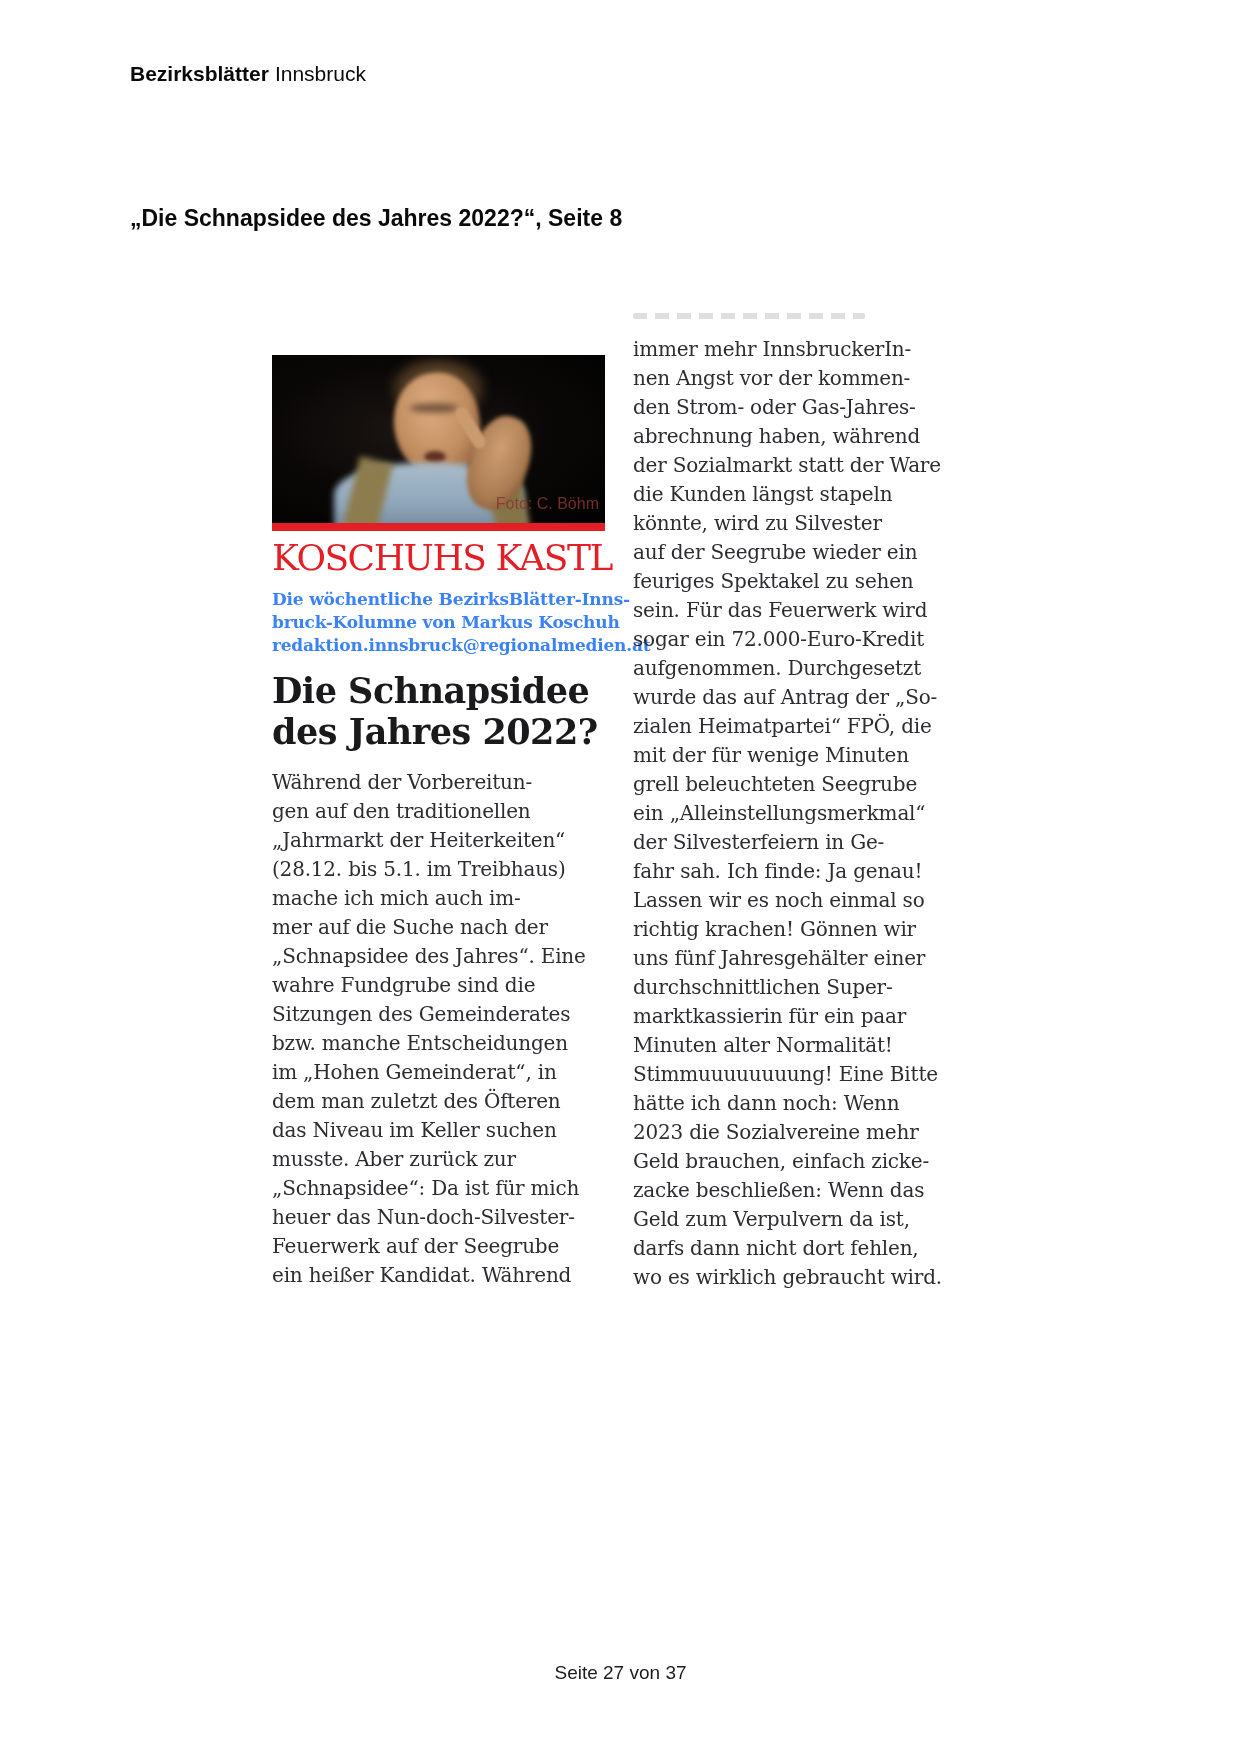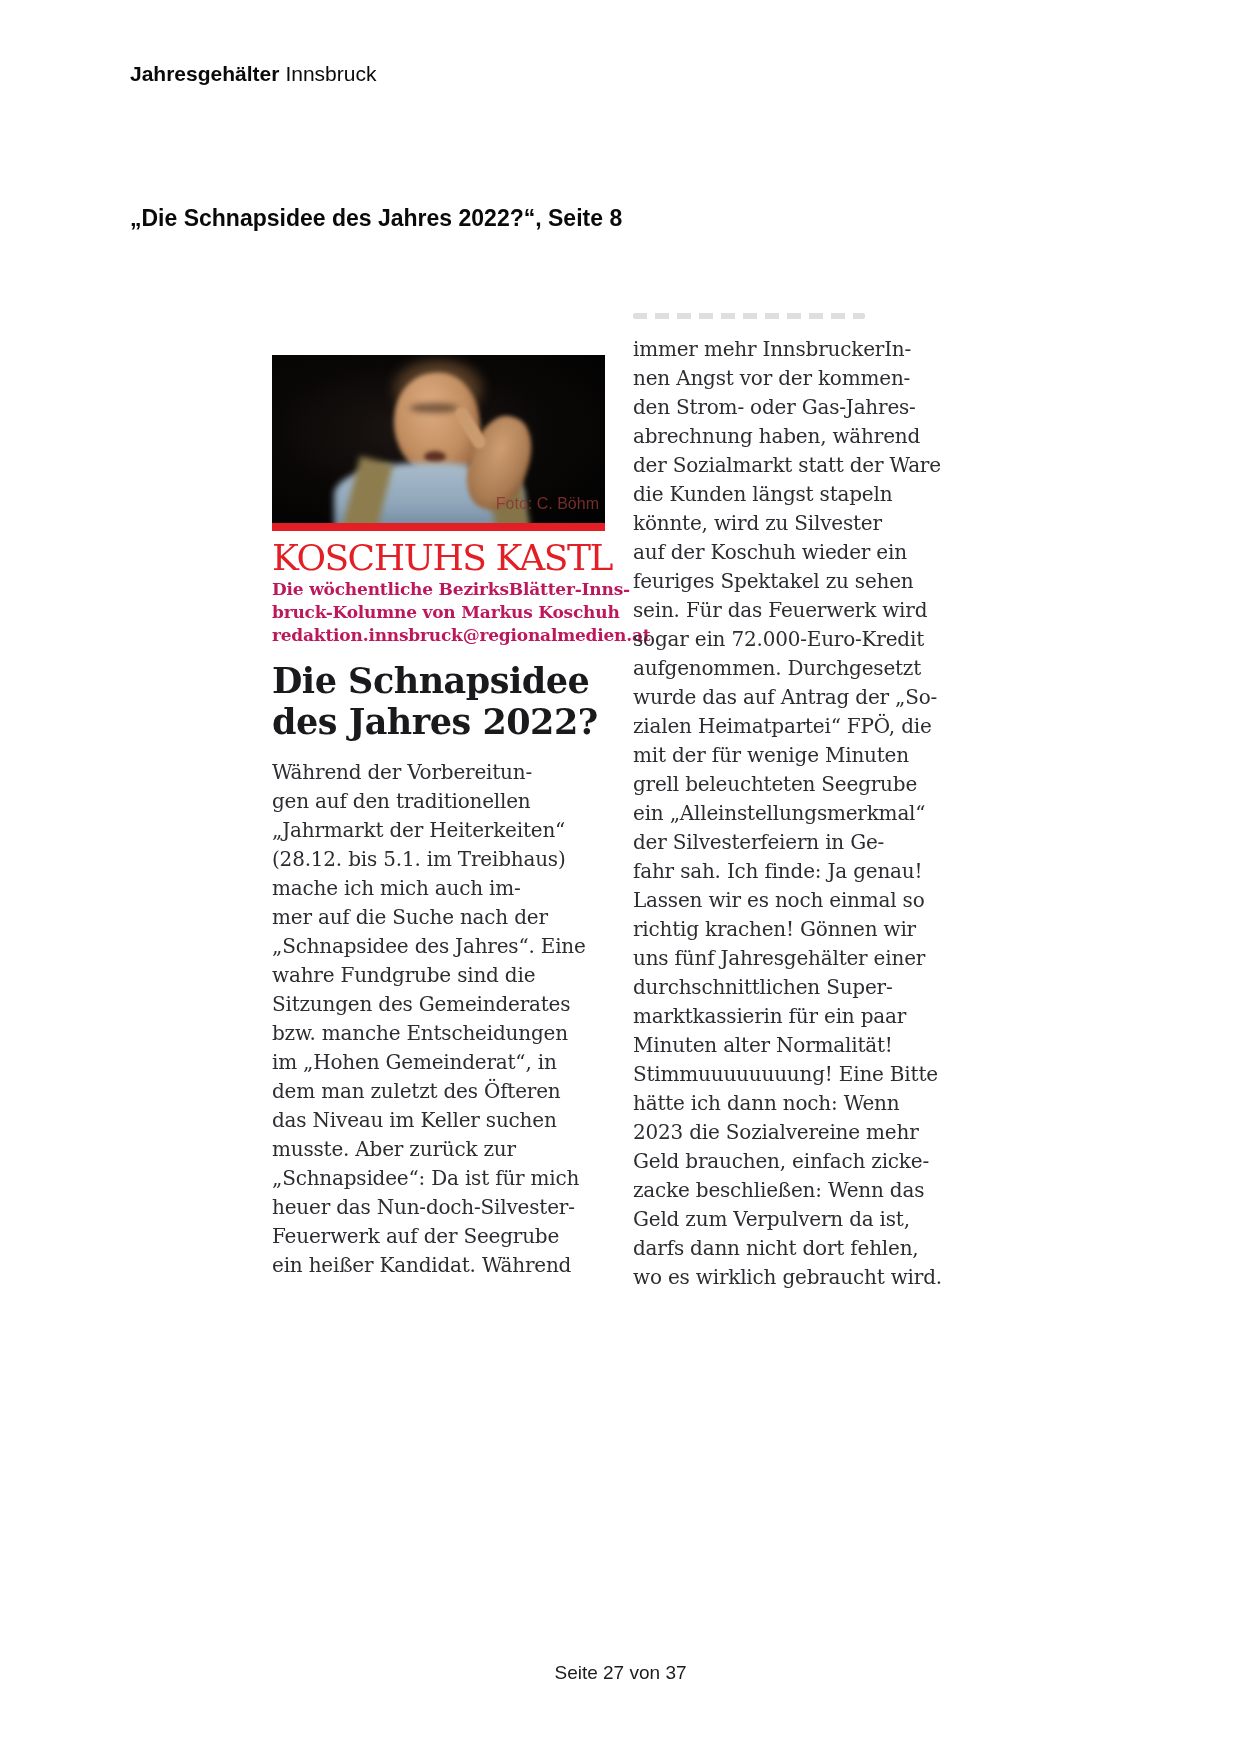--- a/index.html
+++ b/index.html
@@ -35,22 +35,22 @@
   .ph-finger { position:absolute; left:192px; top:50px;  width:13px; height:46px; border-radius:7px; background:#cb9b70; transform:rotate(-32deg); filter:blur(1px); }
   .credit { position:absolute; right:6px; bottom:10px; font-size:16px; color:#8a3530; opacity:.85; font-family:"Liberation Sans", sans-serif; }
 
   .redbar { width:333px; height:8px; background:var(--accent, #e31e24); }
 
   .kicker {
     margin-top:6px; font-family:"DejaVu Serif", serif; font-weight:normal;
     font-size:36px; letter-spacing:-1.5px; color:var(--accent, #e31e24); white-space:nowrap;
   }
   .subtitle {
-    margin-top:0; font-family:"DejaVu Serif", serif; font-weight:bold;
-    font-size:17px; line-height:23px; color:#be185d; letter-spacing:-0.2px;
+    margin-top:10px; font-family:"DejaVu Serif", serif; font-weight:bold;
+    font-size:17px; line-height:23px; color:#3b82f6; letter-spacing:-0.2px;
   }
   .art-title {
     margin:13px 0 0 0; font-family:"DejaVu Serif", serif; font-weight:bold;
     font-size:35px; line-height:41px; color:#1a1a1c; letter-spacing:-0.5px;
   }
   .body {
     margin-top:16px; font-family:"DejaVu Serif", serif;
     font-size:20px; line-height:29px; color:#2c2c31; letter-spacing:-0.2px;
   }
   .tline { white-space:nowrap; }
@@ -66,21 +66,21 @@
   
   .footer { position:absolute; left:0; right:0; top:1662px; text-align:center; font-size:19px; color:#1c1c1c; }
   .footer b { font-weight:normal; }
 </style>
 </head>
 <body>
 
 <div class="page">
 
   <div class="hdr">
-    <span class="brand">Jahresgehälter</span><span class="region">Innsbruck</span>
+    <span class="brand">Bezirksblätter</span><span class="region">Innsbruck</span>
   </div>
 
   <div class="doc-title">„Die Schnapsidee des Jahres 2022?“, Seite 8</div>
 
   <div class="col-left">
     <div class="photo">
       <div class="ph-hair"></div>
       <div class="ph-face"></div>
       <div class="ph-brow"></div>
       <div class="ph-mouth"></div>
@@ -127,21 +127,21 @@
   <div class="col-right">
     <div class="artifact"></div>
     <div class="body">
         <div class="tline">immer mehr InnsbruckerIn-</div>
         <div class="tline">nen Angst vor der kommen-</div>
         <div class="tline">den Strom- oder Gas-Jahres-</div>
         <div class="tline">abrechnung haben, während</div>
         <div class="tline">der Sozialmarkt statt der Ware</div>
         <div class="tline">die Kunden längst stapeln</div>
         <div class="tline">könnte, wird zu Silvester</div>
-        <div class="tline">auf der Koschuh wieder ein</div>
+        <div class="tline">auf der Seegrube wieder ein</div>
         <div class="tline">feuriges Spektakel zu sehen</div>
         <div class="tline">sein. Für das Feuerwerk wird</div>
         <div class="tline">sogar ein 72.000-Euro-Kredit</div>
         <div class="tline">aufgenommen. Durchgesetzt</div>
         <div class="tline">wurde das auf Antrag der „So-</div>
         <div class="tline">zialen Heimatpartei“ FPÖ, die</div>
         <div class="tline">mit der für wenige Minuten</div>
         <div class="tline">grell beleuchteten Seegrube</div>
         <div class="tline">ein „Alleinstellungsmerkmal“</div>
         <div class="tline">der Silvesterfeiern in Ge-</div>

